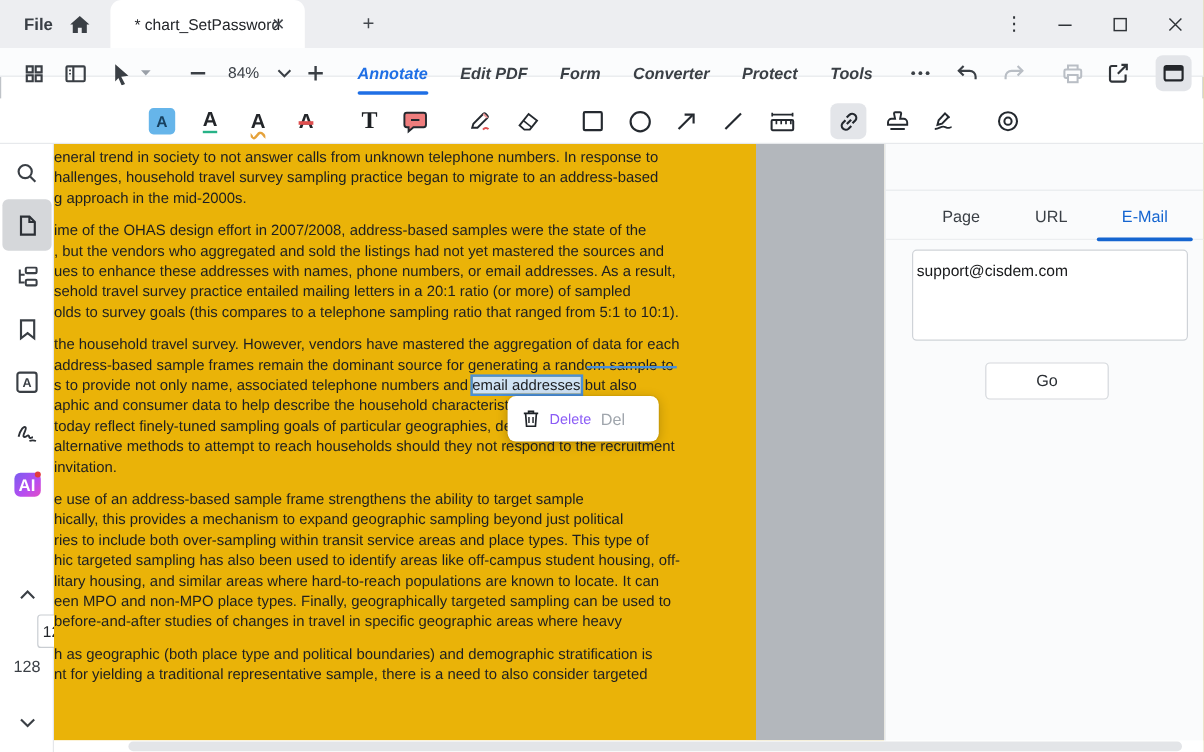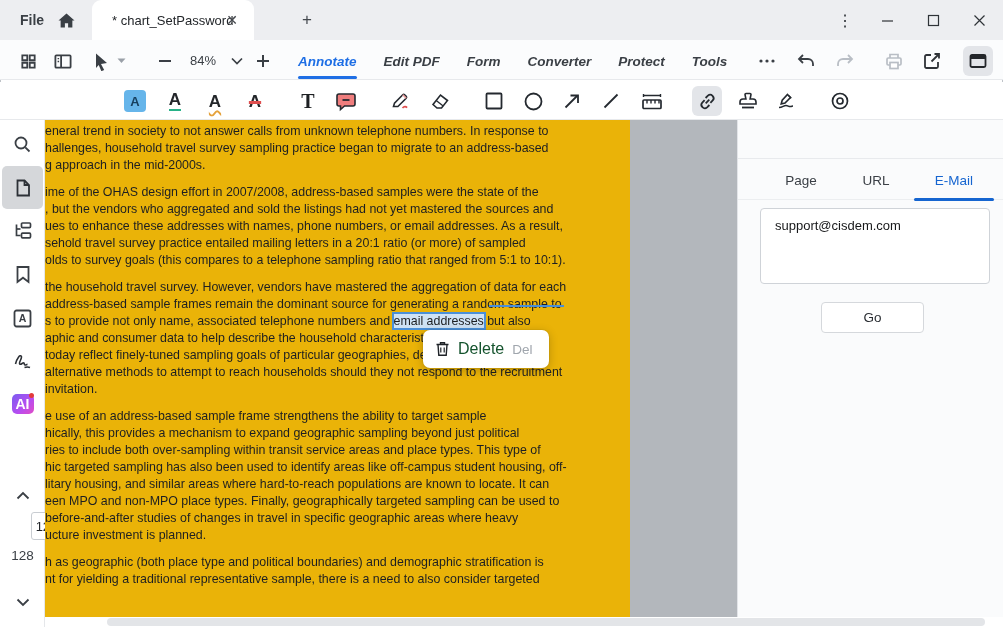--- a/index.html
+++ b/index.html
@@ -15,21 +15,21 @@
   .doc-tab .tab-title { font-size:13px; color:#23262a; padding-left:20px; white-space:nowrap; }
   .tab-close { position:absolute; right:12px; top:10px; width:20px; height:20px; font-size:14px; color:#44484e; display:flex; align-items:center; justify-content:center; }
   .new-tab { position:absolute; left:295px; top:8px; width:24px; height:24px; font-size:17px; color:#44484e; display:flex; align-items:center; justify-content:center; }
   .win-ctrl { position:absolute; top:6px; width:30px; height:28px; display:flex; align-items:center; justify-content:center; color:#2f3338; }
   .kebab { left:830px; font-size:16px; letter-spacing:0; }
   .minimize { left:872px; }
   .maximize { left:918px; }
   .close { left:964px; }
 
   
-  .toolbar { position:absolute; left:0; top:40px; width:1003px; height:40px; background:#fbfcfd; border-bottom:1px solid #e7e9ec; }
+  .toolbar { position:absolute; left:0; top:40px; width:1003px; height:24px; background:#fbfcfd; border-bottom:1px solid #e7e9ec; }
   .tb-btn { position:absolute; top:6px; width:30px; height:30px; display:flex; align-items:center; justify-content:center; border-radius:6px; color:#3a3f45; }
   .tb-btn.active-bg { background:#e3e5e9; }
   .zoom-text { position:absolute; left:182px; top:13px; width:42px; text-align:center; font-size:13px; color:#3a3f45; }
   .ribbon-tabs { position:absolute; left:298px; top:0; height:42px; display:flex; gap:27px; align-items:center; }
   .ribbon-tab { font-size:13.5px; font-weight:700; color:#3a3f45; position:relative; height:42px; display:flex; align-items:center;font-style:italic; }
   .ribbon-tab.active { color:#1f6fe5; }
   .ribbon-tab.active::after { content:""; position:absolute; left:0; right:0; bottom:3px; height:3px; border-radius:2px; background:#1f6fe5; }
 
   
   .toolsrow { position:absolute; left:0; top:82px; width:1003px; height:38px; background:#fff; border-bottom:1px solid #e7e9ec; }
@@ -55,34 +55,34 @@
   .doc-area { position:absolute; left:45px; top:120px; width:692px; height:497px; background:#eab308; overflow:hidden; }
   .viewer-gray { position:absolute; left:585px; top:0; width:107px; height:497px; background:#b3b7bc; }
   .pdf-text { position:absolute; left:0; top:0; width:585px; height:497px; padding-top:3px; overflow:hidden; color:#1d1f22; }
   .para { margin-bottom:10px; }
   .tline { height:17px; line-height:17px; font-size:12.4px; white-space:nowrap; }
   .link-sel { background:#cfe2f4; outline:2px solid #4a8fd8; }
   .link-frag { position:absolute; left:444px; top:185px; width:75px; height:2px; background:#4a8fd8; }
 
   
   .ctx-menu { position:absolute; left:423px; top:330px; width:126px; height:38px; background:#fff; border-radius:7px; box-shadow:0 2px 10px rgba(0,0,0,.22), 0 0 0 1px rgba(0,0,0,.04); display:flex; align-items:center; padding:0 12px; gap:8px; }
-  .ctx-label { font-size:16px; color:#14532d; }
+  .ctx-label { font-size:12px; color:#8b5cf6; }
   .ctx-shortcut { font-size:13.5px; color:#a0a6ad; }
 
   
   .panel { position:absolute; left:737px; top:120px; width:266px; height:507px; background:#fafbfc; border-left:1px solid #e2e4e8; }
   .panel-title { position:absolute; left:0; top:13px; width:100%; text-align:center; font-size:14.5px; font-weight:700; color:#17181a; }
   .panel-divider { position:absolute; left:0; top:38px; width:100%; height:1px; background:#e8eaed; }
   .ltabs { position:absolute; left:0; top:46px; width:100%; height:34px; border-bottom:1px solid #eceef0; }
   .ltab { position:absolute; top:7px; font-size:13.5px; color:#3a3f45; text-align:center; }
   .ltab.page { left:36px; width:54px; }
   .ltab.url { left:115px; width:46px; }
   .ltab.email { left:188px; width:56px; color:#1565d0; }
   .ltab-underline { position:absolute; left:176px; top:32px; width:80px; height:3px; background:#1565d0; border-radius:2px; }
-  .email-box { position:absolute; left:22px; top:88px; width:230px; height:76px; background:#fff; border:1px solid #cfd3d8; border-radius:4px; padding:9px 14px; font-size:13px; color:#17181a; font-family:"Liberation Sans", sans-serif; resize:none; }
+  .email-box { position:absolute; left:22px; top:88px; width:230px; height:76px; background:#fff; border:1px solid #cfd3d8; border-radius:4px; padding:9px 3px; font-size:13px; color:#17181a; font-family:"Liberation Sans", sans-serif; resize:none; }
   .go-btn { position:absolute; left:83px; top:182px; width:103px; height:31px; background:#fff; border:1px solid #d5d8dc; border-radius:4px; font-size:13.5px; color:#2a2e33; display:flex; align-items:center; justify-content:center; }
 
   
   .hscroll-track { position:absolute; left:45px; top:617px; width:958px; height:10px; background:#fff; }
   .hscroll-thumb { position:absolute; left:62px; top:1px; width:878px; height:8px; border-radius:4px; background:#e3e5e8; }
 
   svg { display:block; }
 </style>
 </head>
 <body>
@@ -422,21 +422,20 @@
           <div class="tline">invitation.</div>
         </div>
         <div class="para">
           <div class="tline">e use of an address-based sample frame strengthens the ability to target sample</div>
           <div class="tline">hically, this provides a mechanism to expand geographic sampling beyond just political</div>
           <div class="tline">ries to include both over-sampling within transit service areas and place types. This type of</div>
           <div class="tline">hic targeted sampling has also been used to identify areas like off-campus student housing, off-</div>
           <div class="tline">litary housing, and similar areas where hard-to-reach populations are known to locate. It can</div>
           <div class="tline">een MPO and non-MPO place types. Finally, geographically targeted sampling can be used to</div>
           <div class="tline">before-and-after studies of changes in travel in specific geographic areas where heavy</div>
-          <div class="tline">ucture investment is planned.</div>
         </div>
         <div class="para">
           <div class="tline">h as geographic (both place type and political boundaries) and demographic stratification is</div>
           <div class="tline">nt for yielding a traditional representative sample, there is a need to also consider targeted</div>
         </div>
       </div>
     <div class="link-frag"></div>
     <div class="viewer-gray"></div>
   </div>
 

